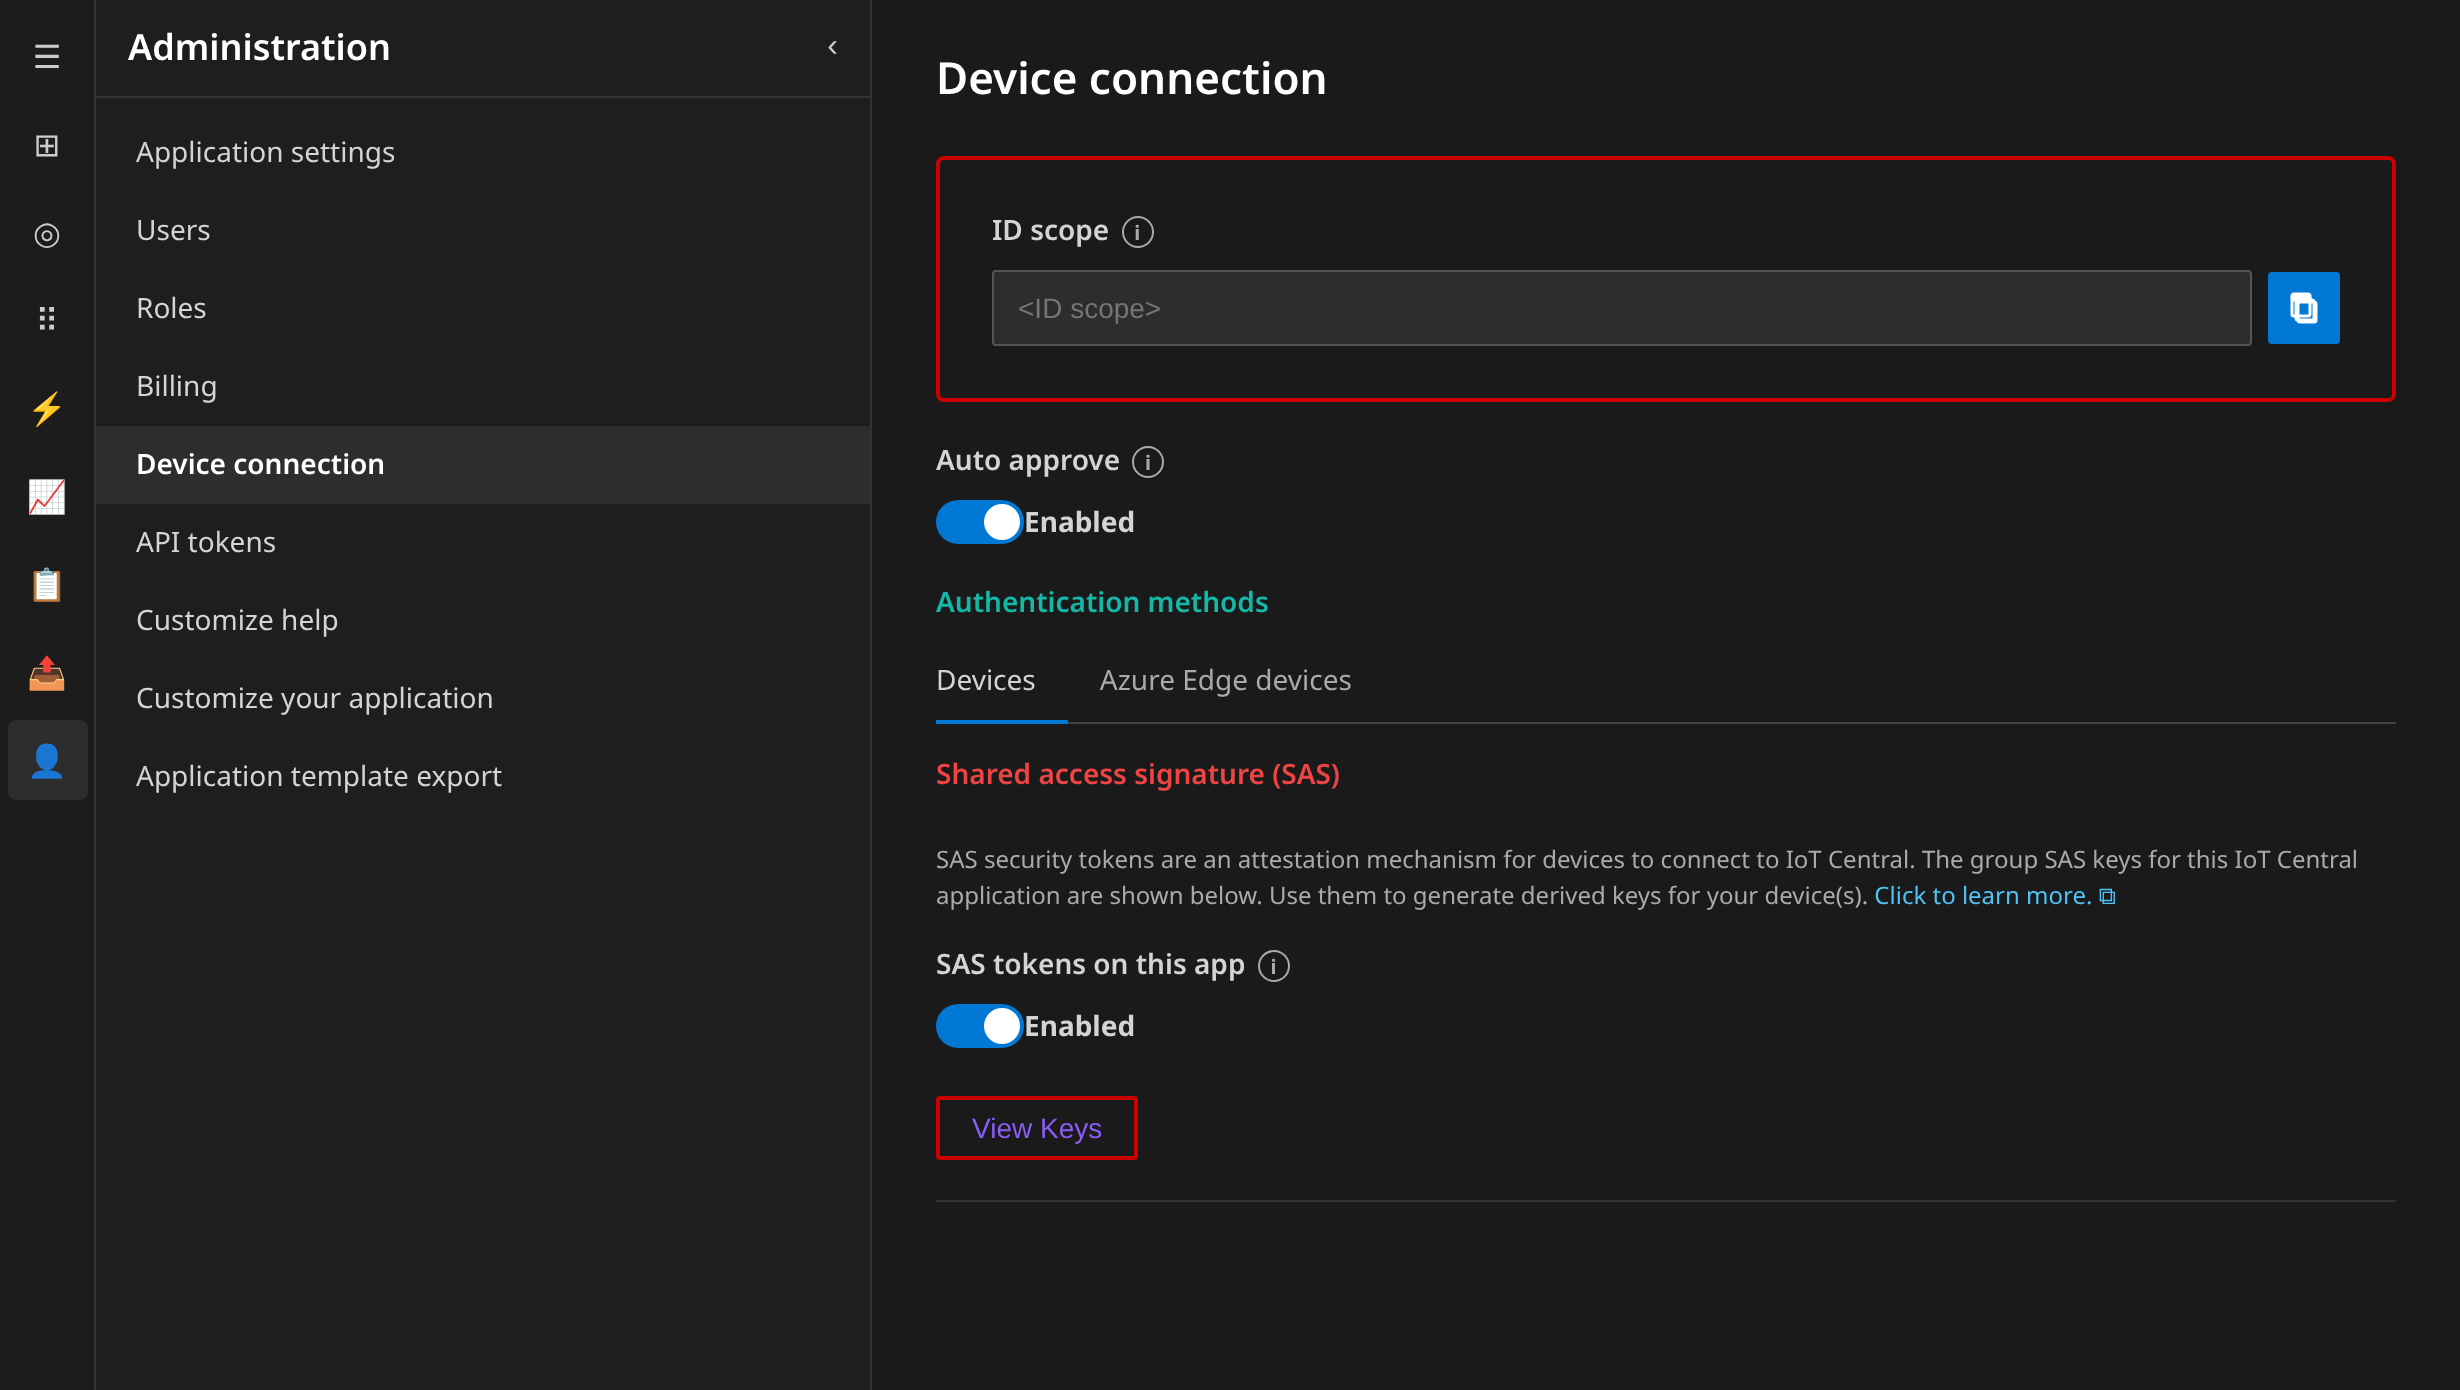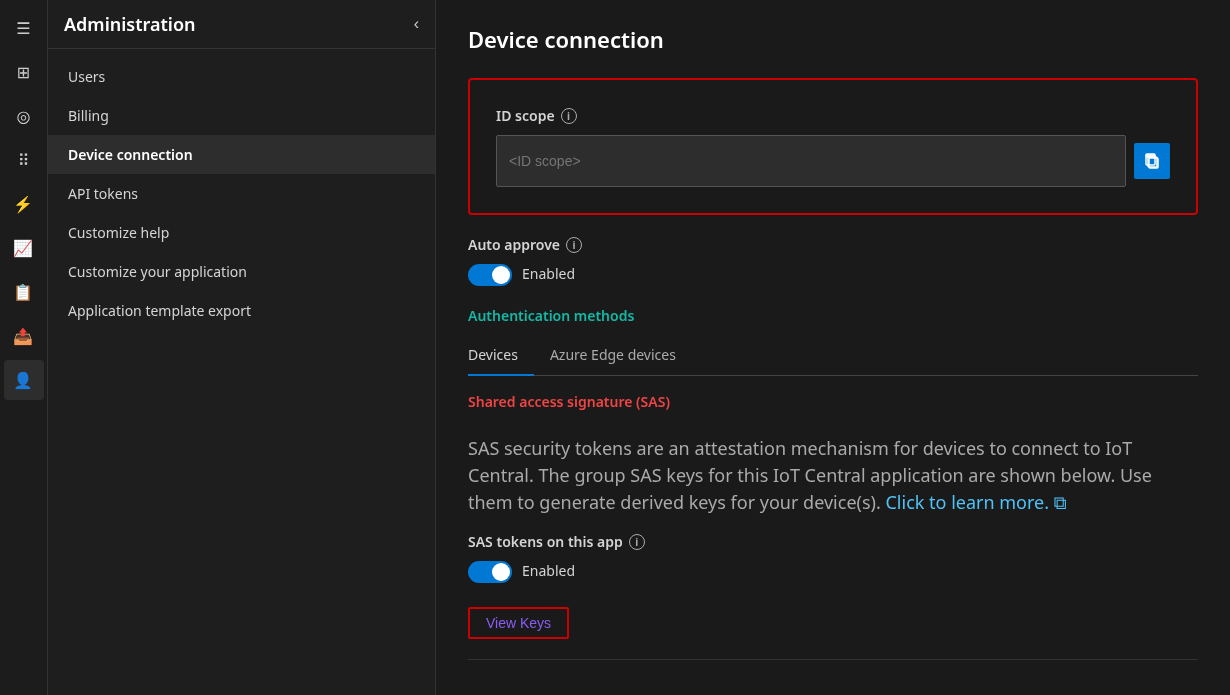--- a/index.html
+++ b/index.html
@@ -123,21 +123,21 @@
       align-items: center;
     }
     .id-scope-input {
       flex: 1;
       background: #2d2d2d;
       border: 1px solid #555;
       border-radius: 2px;
       color: #888;
       padding: 8px 12px;
       font-size: 14px;
-      height: 52px;
+      height: 38px;
       outline: none;
     }
     .copy-btn {
       background: #0078d4;
       border: none;
       border-radius: 2px;
       width: 36px;
       height: 36px;
       cursor: pointer;
       display: flex;
@@ -156,21 +156,22 @@
       font-size: 14px;
       font-weight: 600;
       color: #d4d4d4;
       margin-bottom: 10px;
       display: flex;
       align-items: center;
       gap: 6px;
     }
     .toggle-row {
       display: flex;
-      gap: 10px;
+      align-items: center;
+      font-weight: bold;
     }
     .toggle {
       width: 44px;
       height: 22px;
       background: #0078d4;
       border-radius: 11px;
       position: relative;
       cursor: pointer;
       flex-shrink: 0;
     }
@@ -222,21 +223,21 @@
 
     
     .sas-title {
       font-size: 14px;
       font-weight: 600;
       color: #ef4444;
       margin-bottom: 24px;
     }
     .sas-description {
       color: #aaa;
-      font-size: 18px;
+      font-size: 12px;
       line-height: 1.5;
       margin-bottom: 16px;
     }
     .sas-description a {
       color: #4fc3f7;
       text-decoration: none;
       cursor: pointer;
     }
 
     
@@ -292,21 +293,27 @@
   <div class="icon-bar-item active">👤</div>
 </div>
 
 <div class="sidebar">
   <div class="sidebar-header">
     <span class="sidebar-title">Administration</span>
     <button class="sidebar-collapse-btn">‹</button>
   </div>
   <nav class="sidebar-nav">
     <div class="nav-item">
+      <span>Application settings</span>
+    </div>
+    <div class="nav-item">
       <span>Users</span>
+    </div>
+    <div class="nav-item">
+      <span>Roles</span>
     </div>
     <div class="nav-item">
       <span>Billing</span>
     </div>
     <div class="nav-item active">
       <span>Device connection</span>
     </div>
     <div class="nav-item">
       <span>API tokens</span>
     </div>

